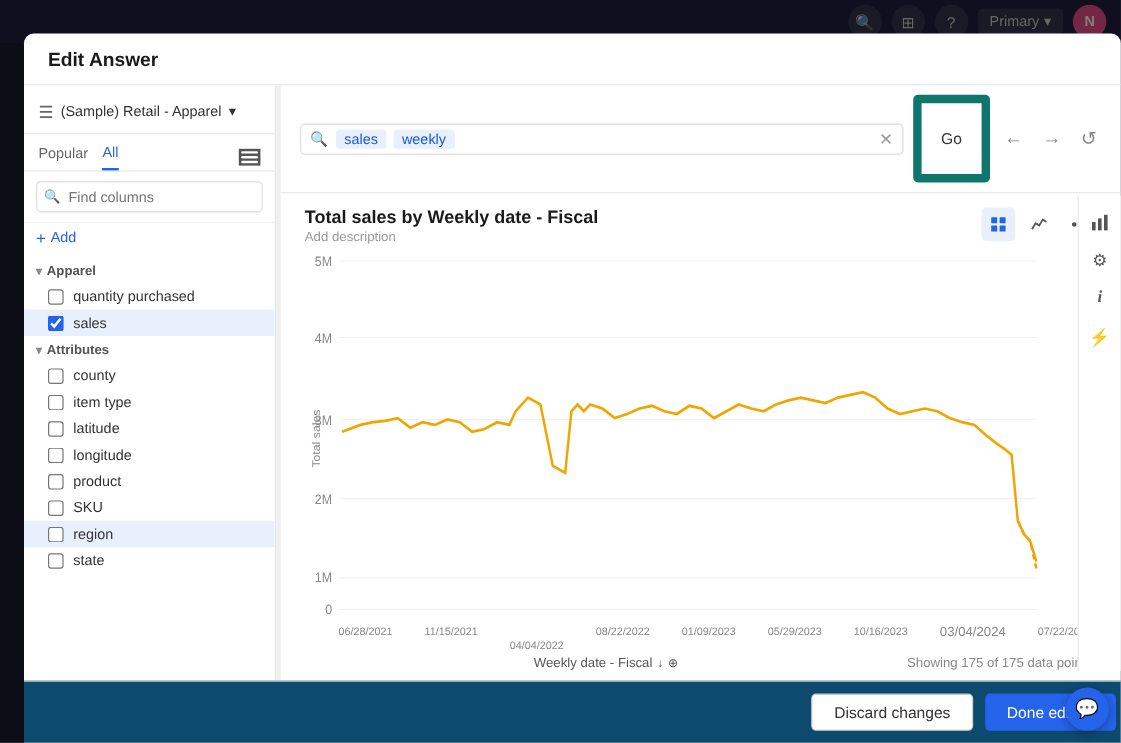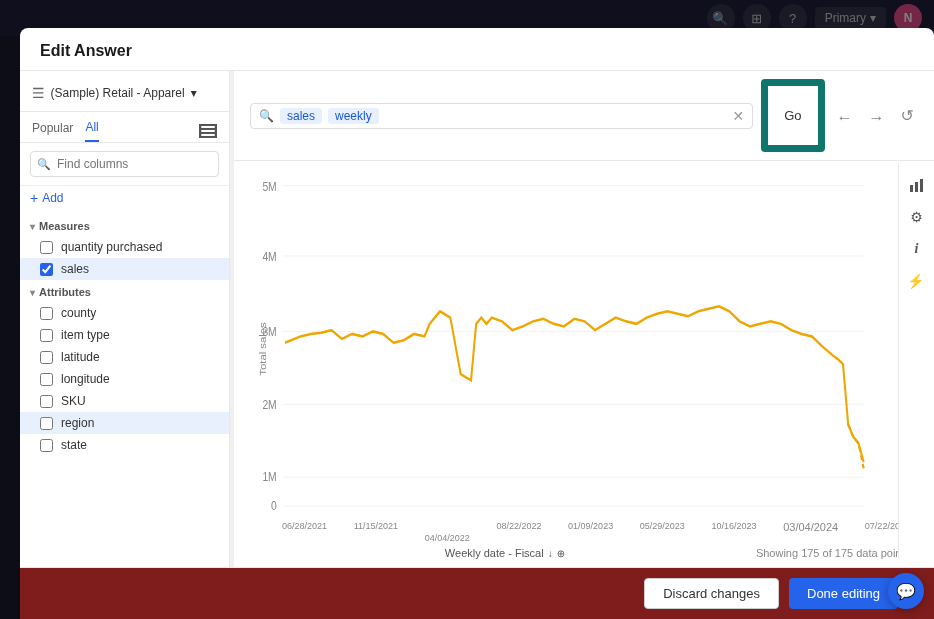--- a/index.html
+++ b/index.html
@@ -335,26 +335,26 @@
       display: flex;
       align-items: flex-end;
       gap: 4px;
       margin: 0 auto;
     }
     .data-points {
       font-size: 11px;
       color: #888;
     }
     .modal-footer {
-      padding: 10px 36px;
+      padding: 10px 4px;
       border-top: 1px solid #e8e8e8;
       display: flex;
       justify-content: flex-end;
       gap: 10px;
-      background: #7f1d1d;
+      background: #0c4a6e;
     }
     .discard-btn {
       background: #fff;
       border: 1px solid #ccc;
       border-radius: 4px;
       padding: 7px 18px;
       font-size: 13px;
       cursor: pointer;
       color: #333;
     }
@@ -435,21 +435,21 @@
 
       <div class="add-row">
         <span style="font-size:14px;">+</span>
         <span>Add</span>
       </div>
 
       <div class="sidebar-list">
 
         <div class="section-header">
           <span class="chevron">▾</span>
-          <span>Measures</span>
+          <span>Apparel</span>
         </div>
         <div class="column-item">
           <input type="checkbox" style="">
           <span class="col-name">quantity purchased</span>
         </div>
         <div class="column-item highlighted">
           <input type="checkbox" checked="" style="">
           <span class="col-name">sales</span>
         </div>
 
@@ -465,20 +465,24 @@
           <input type="checkbox" style="">
           <span class="col-name">item type</span>
         </div>
         <div class="column-item">
           <input type="checkbox" style="">
           <span class="col-name">latitude</span>
         </div>
         <div class="column-item">
           <input type="checkbox" style="">
           <span class="col-name">longitude</span>
+        </div>
+        <div class="column-item">
+          <input type="checkbox" style="">
+          <span class="col-name">product</span>
         </div>
         <div class="column-item">
           <input type="checkbox" style="">
           <span class="col-name">SKU</span>
         </div>
         <div class="column-item highlighted">
           <input type="checkbox" style="">
           <span class="col-name">region</span>
         </div>
         <div class="column-item">
@@ -499,20 +503,42 @@
           <span class="tag">weekly</span>
           <span class="search-clear">✕</span>
         </div>
         <button class="go-btn">Go</button>
         <button class="nav-btn">←</button>
         <button class="nav-btn">→</button>
         <button class="nav-btn">↺</button>
       </div>
 
       <div class="chart-area">
+        <div class="chart-header">
+          <div class="chart-title-group">
+            <div class="chart-title">Total sales by Weekly date - Fiscal</div>
+            <div class="chart-subtitle">Add description</div>
+          </div>
+          <div class="chart-controls">
+            <div class="chart-ctrl-btn active">
+              <svg width="14" height="14" viewBox="0 0 14 14" fill="none">
+                <rect x="1" y="1" width="5" height="5" rx="0.5" fill="#2563eb"></rect>
+                <rect x="8" y="1" width="5" height="5" rx="0.5" fill="#2563eb"></rect>
+                <rect x="1" y="8" width="5" height="5" rx="0.5" fill="#2563eb"></rect>
+                <rect x="8" y="8" width="5" height="5" rx="0.5" fill="#2563eb"></rect>
+              </svg>
+            </div>
+            <div class="chart-ctrl-btn">
+              <svg width="14" height="14" viewBox="0 0 14 14" fill="none">
+                <polyline points="1,11 4,6 7,8 10,3 13,5" stroke="#555" stroke-width="1.5" fill="none"></polyline>
+              </svg>
+            </div>
+            <div class="chart-ctrl-btn">•••</div>
+          </div>
+        </div>
 
         <div class="chart-wrapper">
           <svg class="chart-canvas" viewBox="0 0 600 280" preserveAspectRatio="none">
 
             <text x="22" y="14" font-size="10" fill="#888" text-anchor="end">5M</text>
             <text x="22" y="70" font-size="10" fill="#888" text-anchor="end">4M</text>
             <text x="22" y="130" font-size="10" fill="#888" text-anchor="end">3M</text>
             <text x="22" y="188" font-size="10" fill="#888" text-anchor="end">2M</text>
             <text x="22" y="245" font-size="10" fill="#888" text-anchor="end">1M</text>
             <text x="22" y="268" font-size="10" fill="#888" text-anchor="end">0</text>

